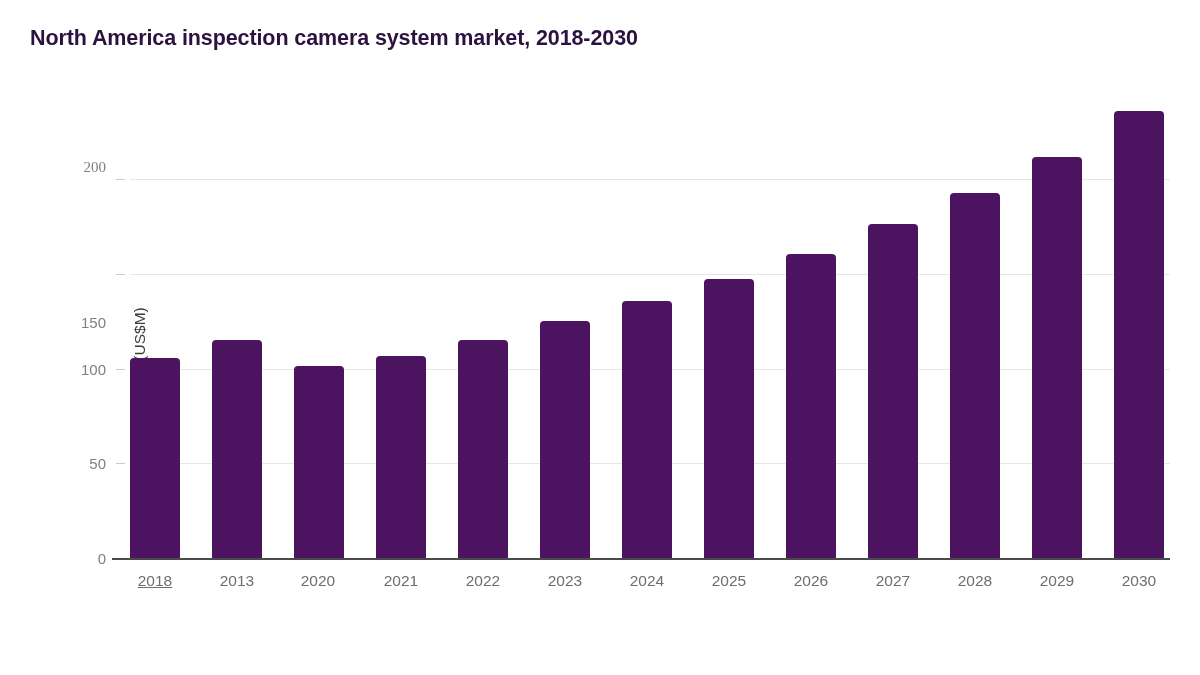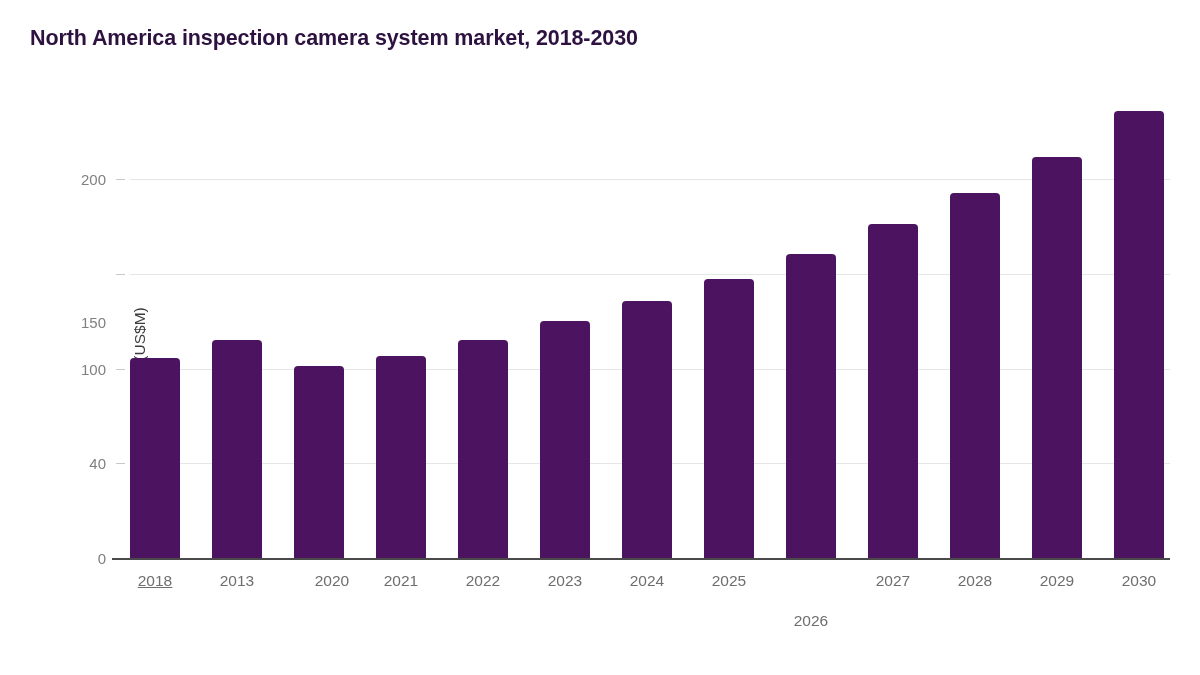--- a/index.html
+++ b/index.html
@@ -127,53 +127,53 @@
   <div id="grid-layer">
       <div class="gridline" style="left: 130px; top: 463.25px;"></div>
       <div class="gridline" style="left: 130px; top: 368.5px;"></div>
       <div class="gridline" style="left: 130px; top: 273.75px;"></div>
       <div class="gridline" style="left: 130px; top: 179px;"></div>
     </div>
   <div id="ytick-layer">
       <div class="y-tick-mark" style="top: 558px;"></div>
       <div class="y-tick-label" style="top: 558px;">0</div>
       <div class="y-tick-mark" style="top: 463.25px;"></div>
-      <div class="y-tick-label" style="top: 463.25px;">40</div>
+      <div class="y-tick-label" style="top: 463.25px;">50</div>
       <div class="y-tick-mark" style="top: 368.5px;"></div>
       <div class="y-tick-label" style="top: 368.5px;">100</div>
       <div class="y-tick-mark" style="top: 273.75px;"></div>
       <div class="y-tick-label" style="top: 273.75px; margin-top: 48px;">150</div>
       <div class="y-tick-mark" style="top: 179px;"></div>
-      <div class="y-tick-label" style="top: 179px;">200</div>
+      <div class="y-tick-label" style="top: 167px; font-family: Liberation Serif, serif;">200</div>
     </div>
   <div id="bars-layer">
       <div class="bar" title="2018: 105.5" style="left: 130px; top: 358.077px; height: 199.923px; background: rgb(75, 19, 96);"></div>
       <div class="bar" title="2019: 114.8" style="left: 212px; top: 340.454px; height: 217.546px; background: rgb(75, 19, 96);"></div>
       <div class="bar" title="2020: 101.2" style="left: 294px; top: 366.226px; height: 191.774px; background: rgb(75, 19, 96);"></div>
       <div class="bar" title="2021: 106.7" style="left: 376px; top: 355.803px; height: 202.196px; background: rgb(75, 19, 96);"></div>
       <div class="bar" title="2022: 115.2" style="left: 458px; top: 339.696px; height: 218.304px; background: rgb(75, 19, 96);"></div>
       <div class="bar" title="2023: 125.3" style="left: 540px; top: 320.557px; height: 237.444px; background: rgb(75, 19, 96);"></div>
       <div class="bar" title="2024: 135.7" style="left: 622px; top: 300.849px; height: 257.151px; background: rgb(75, 19, 96);"></div>
       <div class="bar" title="2025: 147.2" style="left: 704px; top: 279.056px; height: 278.944px; background: rgb(75, 19, 96);"></div>
       <div class="bar" title="2026: 160.3" style="left: 786px; top: 254.231px; height: 303.769px; background: rgb(75, 19, 96);"></div>
       <div class="bar" title="2027: 176" style="left: 868px; top: 224.48px; height: 333.52px; background: rgb(75, 19, 96);"></div>
       <div class="bar" title="2028: 192.5" style="left: 950px; top: 193.212px; height: 364.788px; background: rgb(75, 19, 96);"></div>
       <div class="bar" title="2029: 211.5" style="left: 1032px; top: 157.207px; height: 400.793px; background: rgb(75, 19, 96);"></div>
       <div class="bar" title="2030: 236" style="left: 1114px; top: 110.78px; height: 447.22px; background: rgb(75, 19, 96);"></div>
     </div>
   <div id="xlabels-layer">
       <div class="x-tick-label" style="left: 115px; text-decoration: underline;">2018</div>
       <div class="x-tick-label" style="left: 197px;">2013</div>
-      <div class="x-tick-label" style="left: 292px;">2020</div>
+      <div class="x-tick-label" style="left: 278px;">2020</div>
       <div class="x-tick-label" style="left: 361px;">2021</div>
       <div class="x-tick-label" style="left: 443px;">2022</div>
       <div class="x-tick-label" style="left: 525px;">2023</div>
       <div class="x-tick-label" style="left: 607px;">2024</div>
       <div class="x-tick-label" style="left: 689px;">2025</div>
-      <div class="x-tick-label" style="left: 771px; margin-top: 40px;">2026</div>
+      <div class="x-tick-label" style="left: 771px;">2026</div>
       <div class="x-tick-label" style="left: 853px;">2027</div>
       <div class="x-tick-label" style="left: 935px;">2028</div>
       <div class="x-tick-label" style="left: 1017px;">2029</div>
       <div class="x-tick-label" style="left: 1099px;">2030</div>
     </div>
 
   <div id="axis-line"></div>
 
 
 

